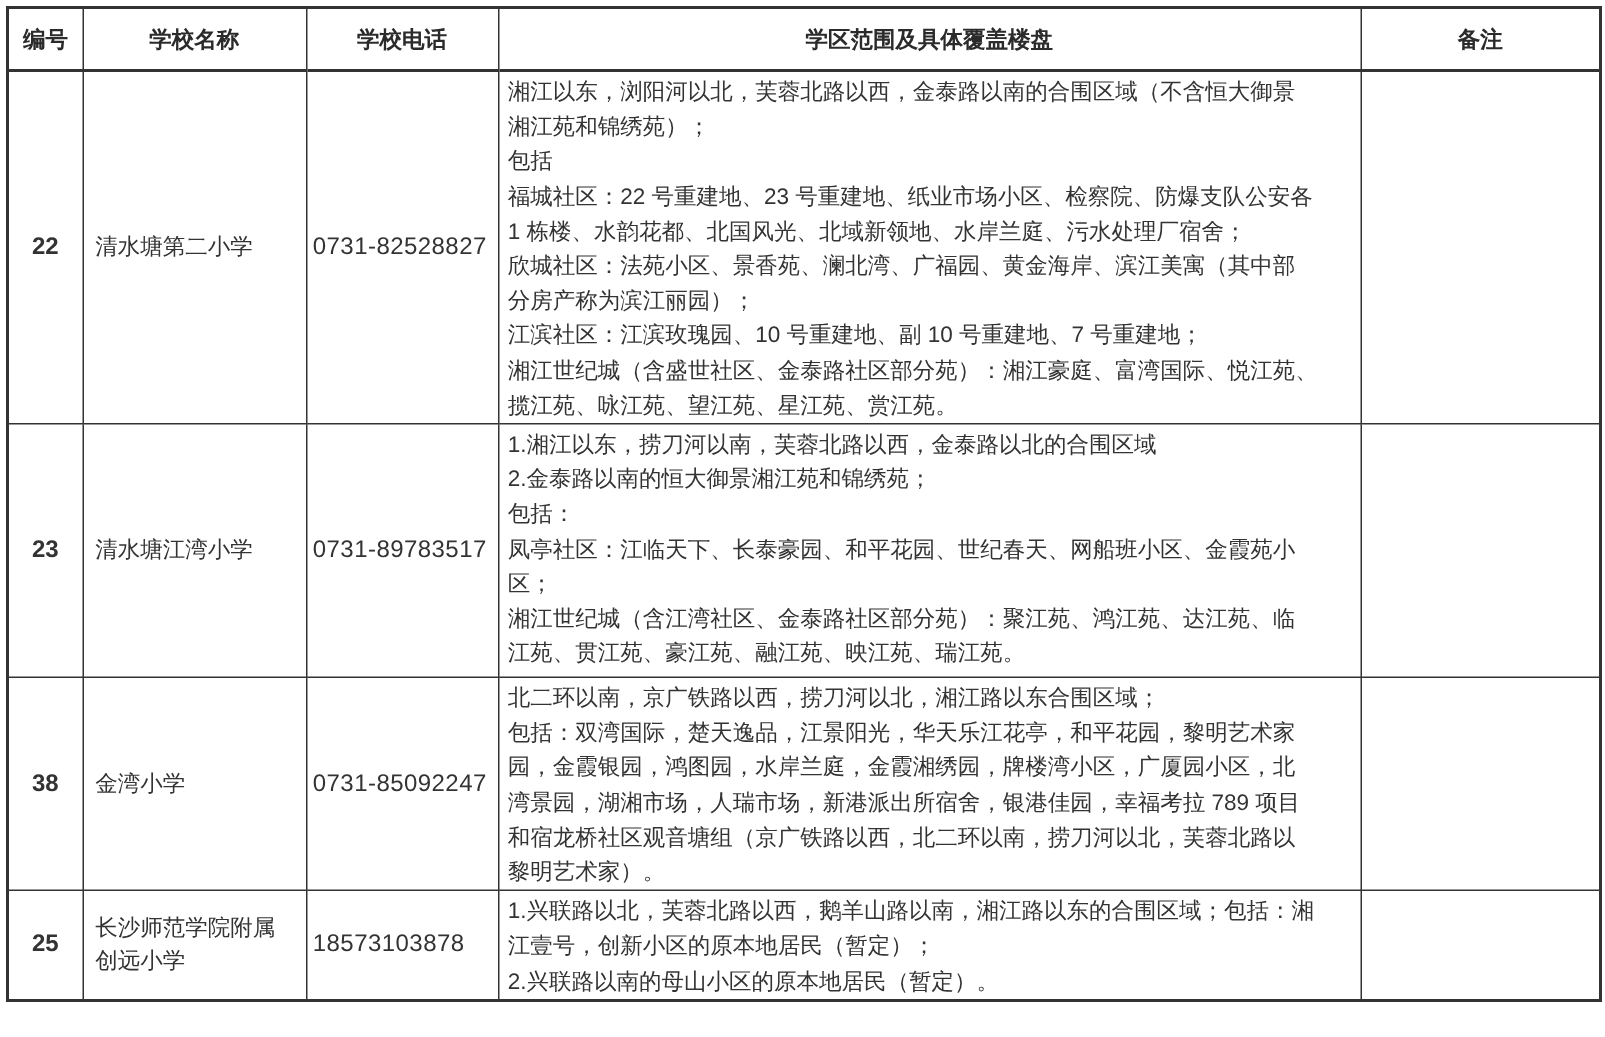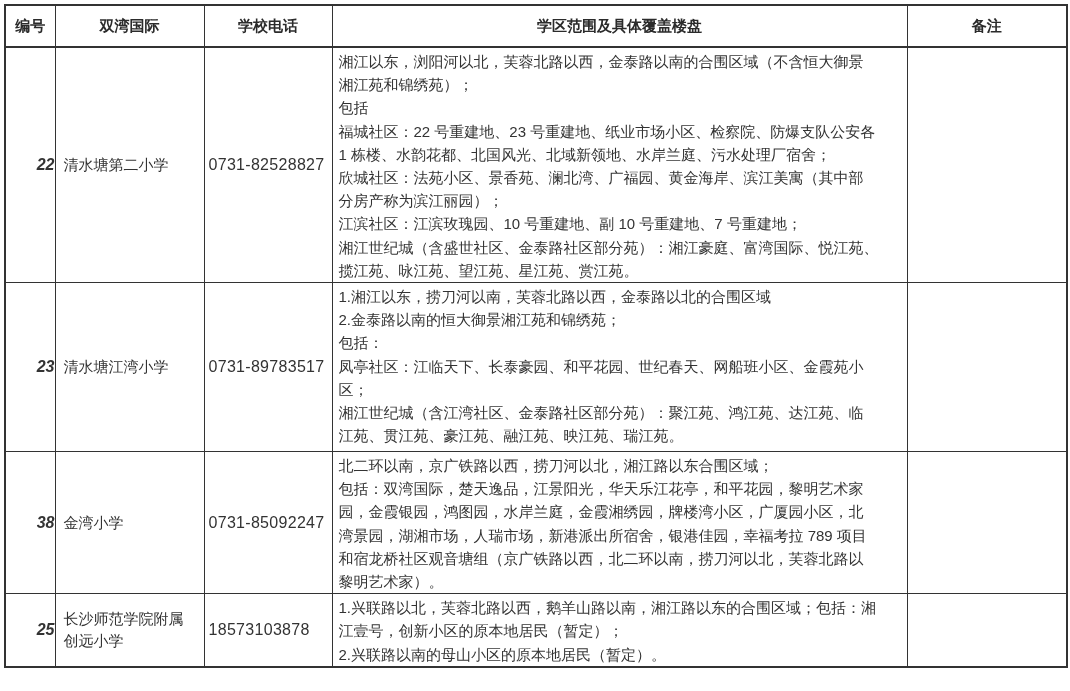--- a/index.html
+++ b/index.html
@@ -36,24 +36,23 @@
     color: #2b2b2b;
   }
   
   col.c-id      { width: 50px;  }
   col.c-school  { width: 149px; }
   col.c-phone   { width: 128px; }
   col.c-district{ width: 575px; }
   col.c-remark  { width: 160px; }
 
   td.cell-id {
-    text-align: right;
+    text-align: center;
     font-weight: bold;
     font-size: 16px;
-    font-style: italic;
   }
   td.cell-school {
     padding: 0 6px 0 8px;
     font-size: 15px;
     line-height: 22px;
   }
   td.cell-phone {
     padding-left: 4px;
     font-size: 16px;
     letter-spacing: 0.3px;
@@ -85,21 +84,21 @@
     <colgroup>
       <col class="c-id">
       <col class="c-school">
       <col class="c-phone">
       <col class="c-district">
       <col class="c-remark">
     </colgroup>
     <thead>
       <tr>
         <th>编号</th>
-        <th>双湾国际</th>
+        <th>学校名称</th>
         <th>学校电话</th>
         <th>学区范围及具体覆盖楼盘</th>
         <th>备注</th>
       </tr>
     </thead>
     <tbody id="table-body">
         <tr class="row-1">
           <td class="cell-id">22</td>
           <td class="cell-school">清水塘第二小学</td>
           <td class="cell-phone">0731-82528827</td>

